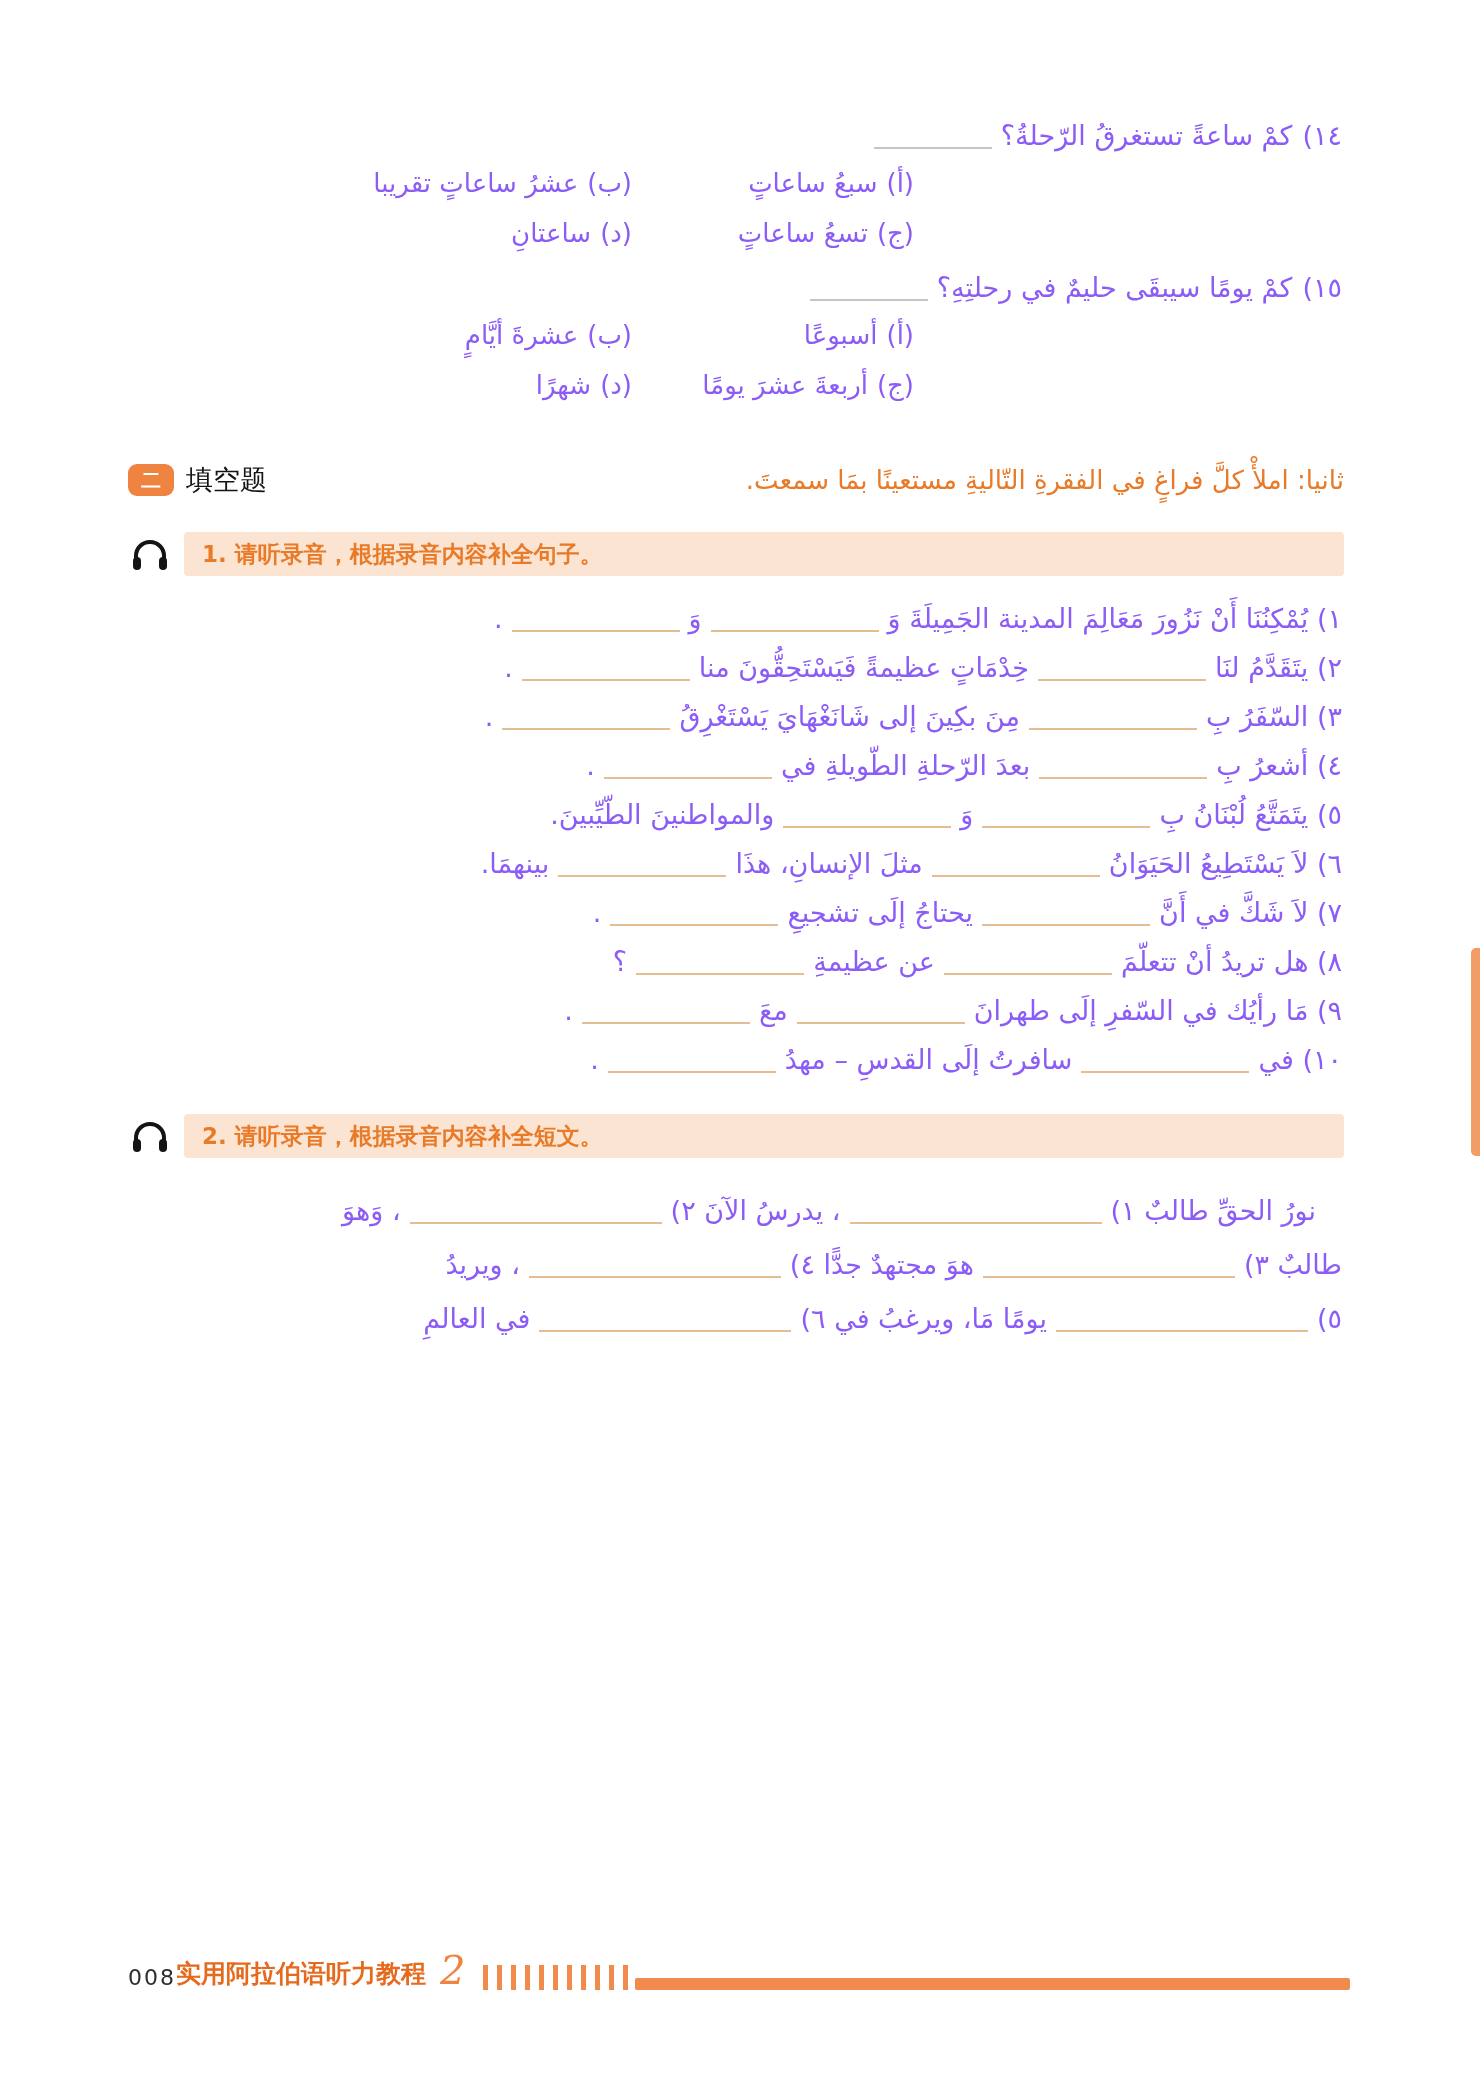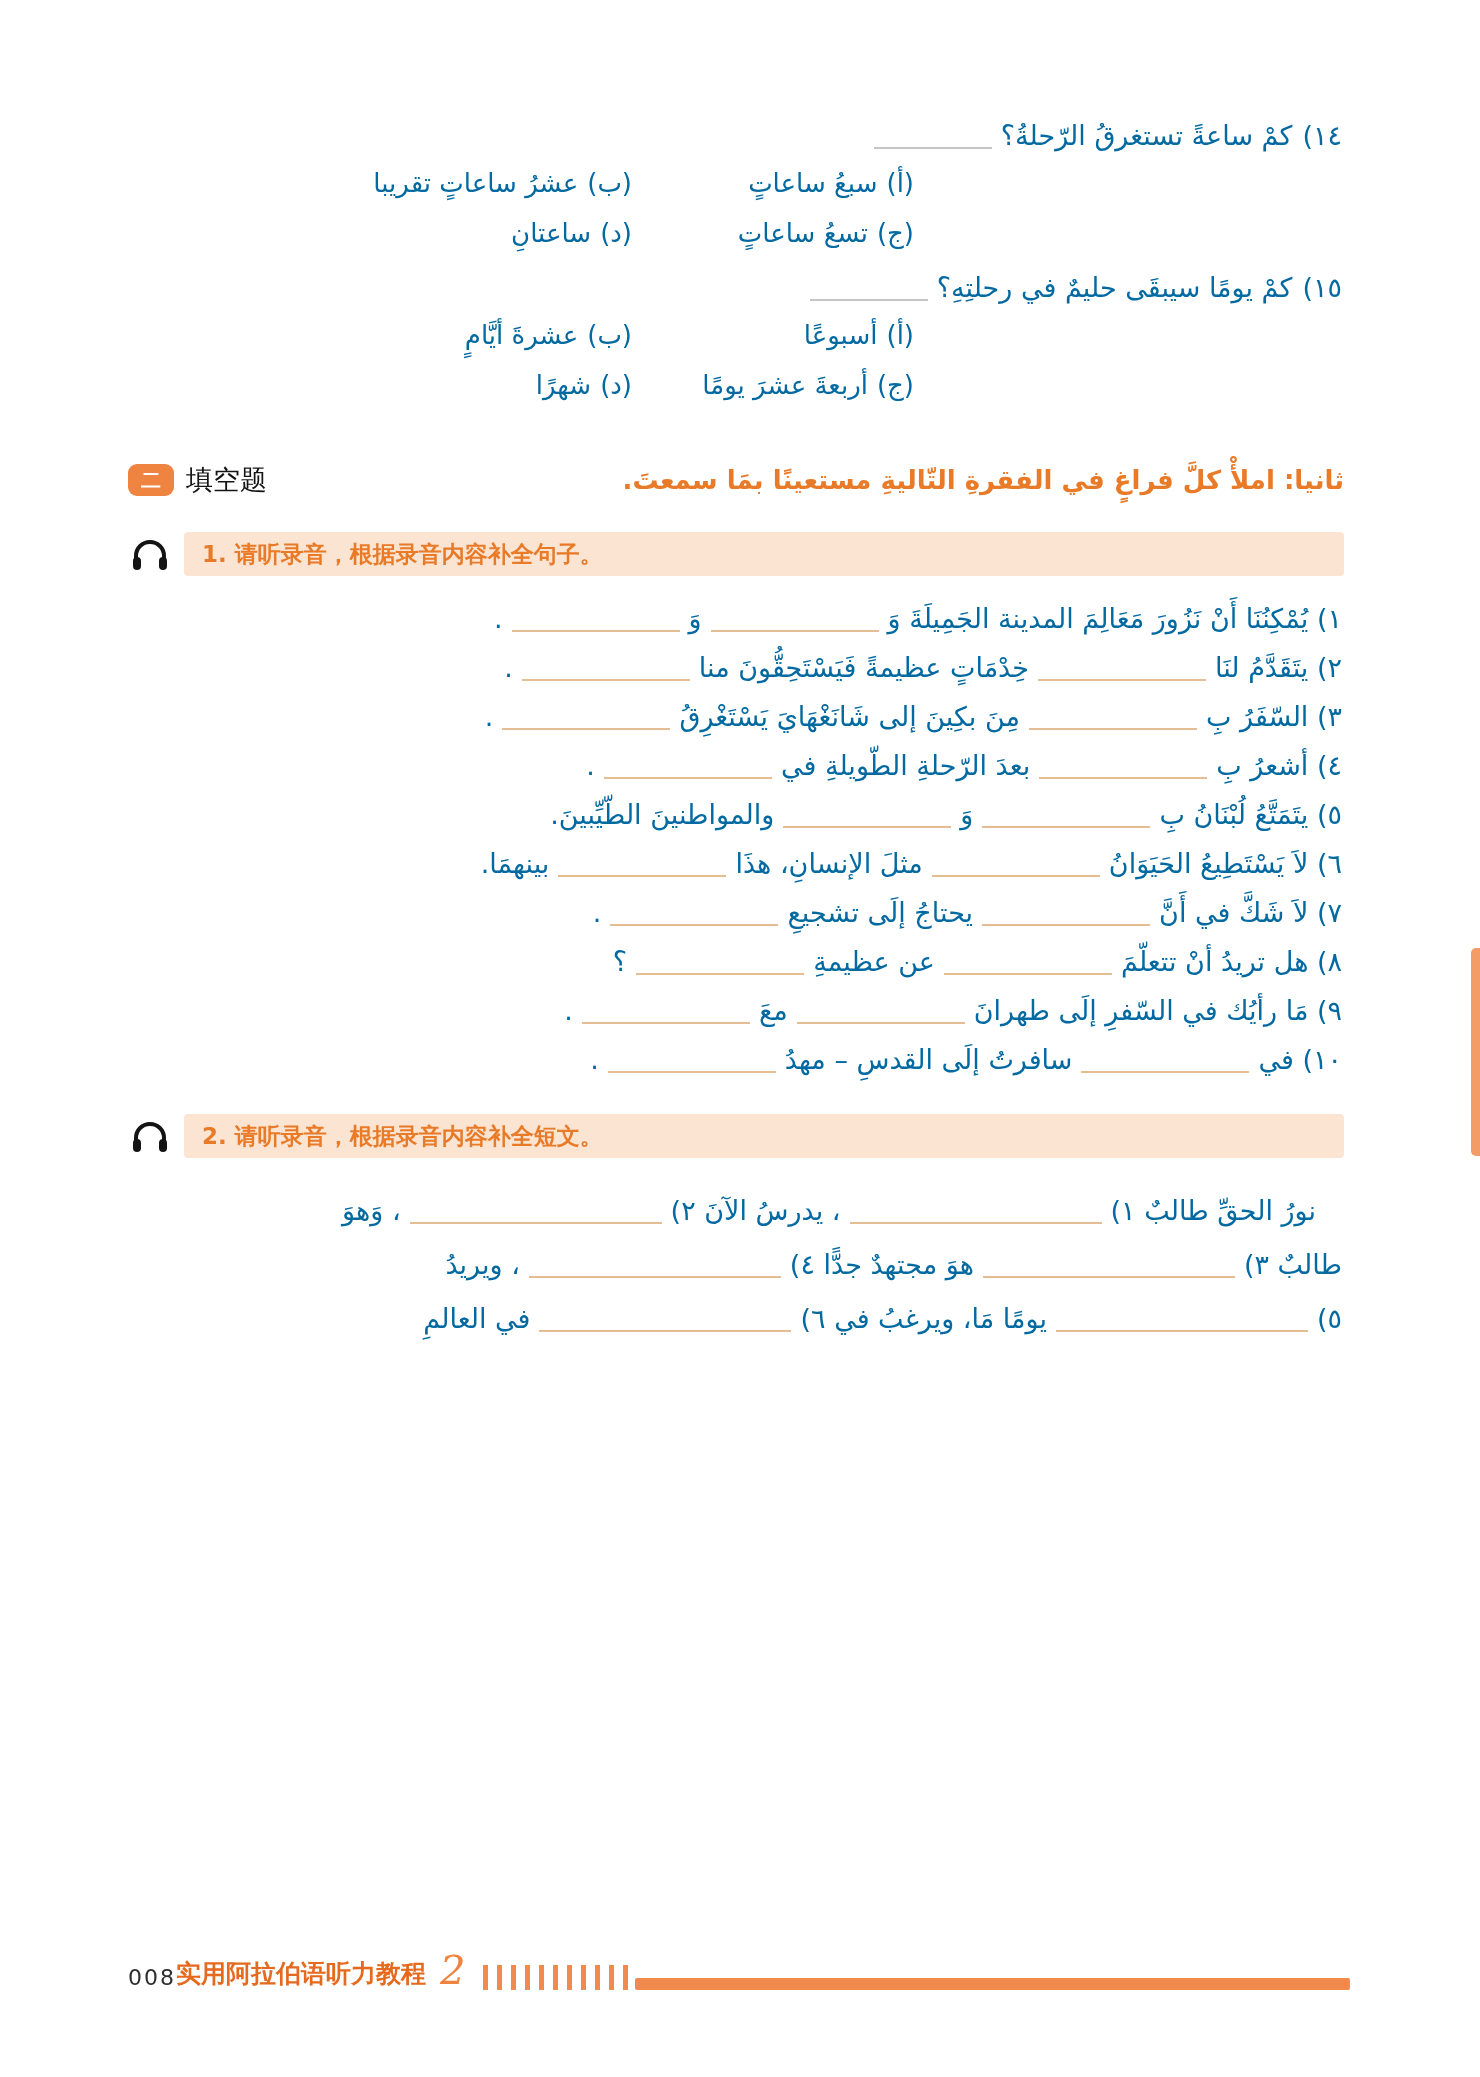--- a/index.html
+++ b/index.html
@@ -2,21 +2,21 @@
 <html><head>
 <meta charset="utf-8">
 <style>
   *{margin:0;padding:0;box-sizing:border-box}
   html,body{background:#ffffff}
   .page{position:relative;width:1480px;height:2077px;background:#ffffff;overflow:hidden;
         font-family:"DejaVu Sans",sans-serif;color:#1d1d1d}
   .content{position:absolute;left:128px;right:136px;top:0;bottom:0}
 
   
-  .arabic{direction:rtl;color:#0369a1}
+  .arabic{direction:rtl;color:#8b5cf6}
   .seg{white-space:nowrap}
 
   
   #mcq{position:absolute;top:110px;left:0;right:2px}
   .q-line{font-size:27px;line-height:52px;white-space:nowrap}
   .q-num{margin-left:10px}
   .opt-grid{display:grid;grid-template-columns:282px auto;justify-content:start;
             margin:2px 428px 10px 0;row-gap:12px;font-size:26px;line-height:38px}
   .opt{white-space:nowrap}
   .lbl{margin-left:9px}
@@ -27,21 +27,21 @@
   .q-blank{width:118px;border-bottom-color:#c6c6c6}
   #ex2 .blank{width:252px}
 
   
   #sec-header{position:absolute;top:462px;left:0;right:0;display:flex;align-items:center;
               justify-content:space-between}
   .sec-left{display:flex;align-items:center;gap:12px}
   .sec-icon{width:46px;height:32px;background:#ef8340;color:#ffffff;border-radius:9px;
             display:flex;align-items:center;justify-content:center;font-size:20px;font-weight:bold}
   .sec-title{font-size:27px;font-weight:normal;color:#141414}
-  .sec-instr{direction:rtl;font-size:26px;font-weight:bold;color:#e87a28;white-space:nowrap}
+  .sec-instr{direction:rtl;font-size:26px;font-weight:normal;color:#e87a28;white-space:nowrap}
 
   
   .banner-row{position:absolute;left:0;right:0;display:flex;align-items:center;gap:12px}
   #banner1{top:532px}
   #banner2{top:1114px}
   .hp{flex:0 0 44px;display:flex;align-items:center;justify-content:center}
   .banner{flex:1;height:44px;background:#fbe5d2;border-radius:4px;display:flex;align-items:center;
           padding:12px 18px;color:#e87a28;font-weight:bold;font-size:23px;white-space:nowrap}
 
   

